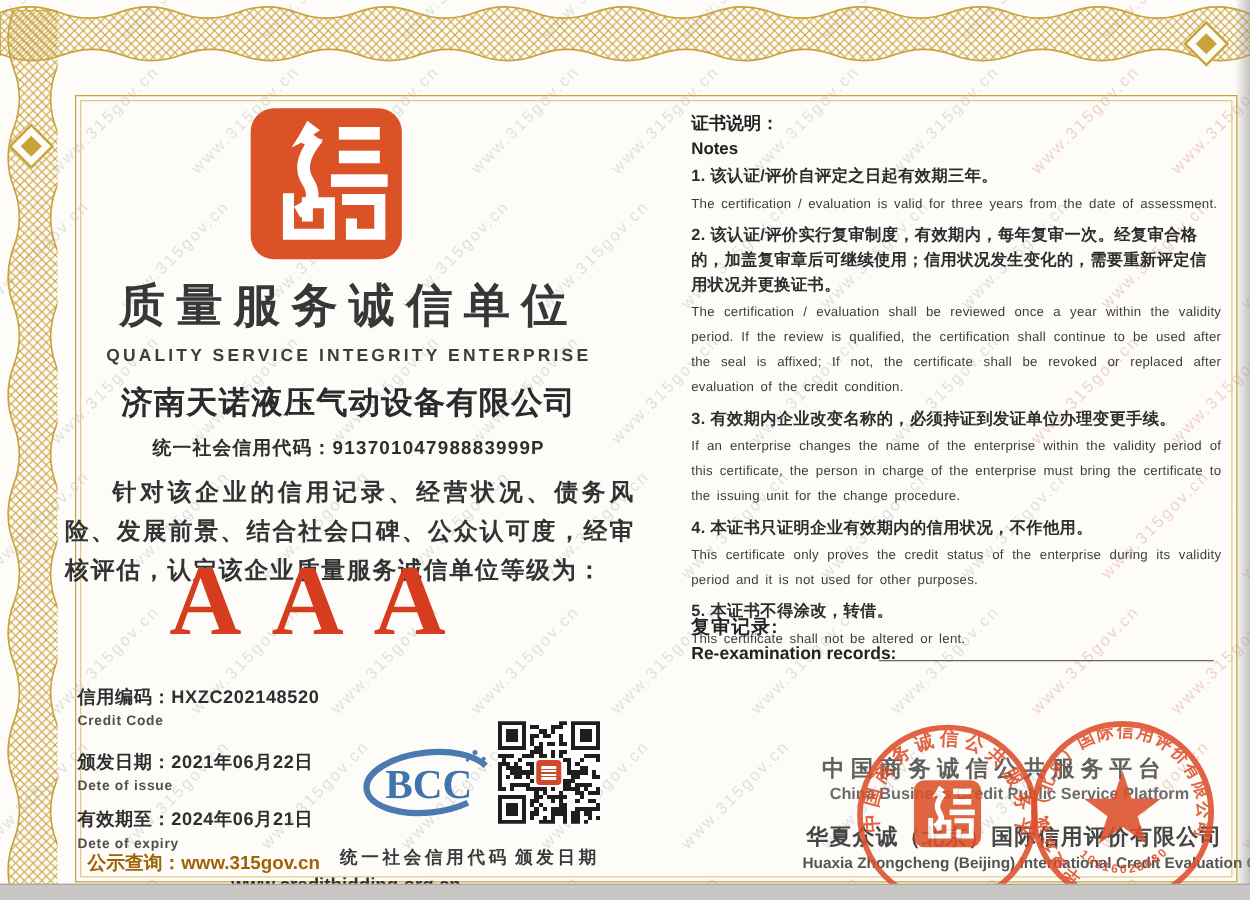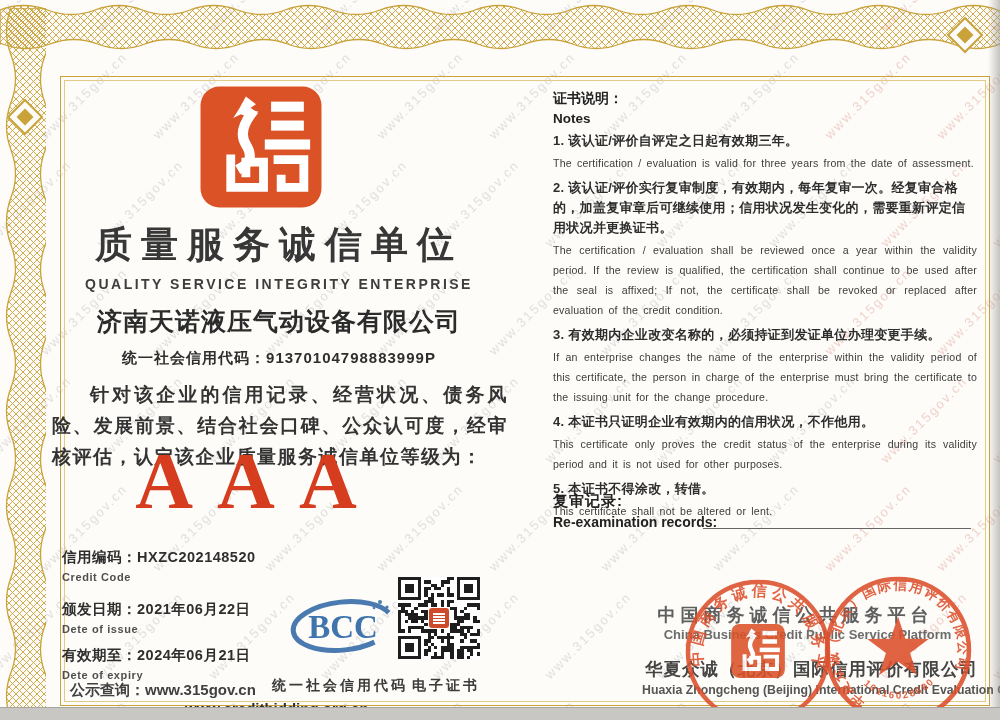--- a/index.html
+++ b/index.html
@@ -37,21 +37,21 @@
        text-align:justify;text-indent:2em;letter-spacing:1.5px;}
   .grade{position:absolute;z-index:4;left:118px;top:436px;width:280px;text-align:center;
        font-family:"Liberation Serif","DejaVu Serif",serif;
        font-size:80px;font-weight:700;color:#d63c1e;letter-spacing:24px;}
   
   .inforow{position:absolute;z-index:4;left:62px;white-space:nowrap;}
   .inforow .lbl,.inforow .val{font-size:14.5px;font-weight:700;color:#2e2e2e;letter-spacing:.5px;}
   .inforow .sub{margin-top:4px;font-size:11px;color:#4f4f4f;letter-spacing:.6px;font-weight:600;}
   #row0{top:548px;} #row1{top:600px;} #row2{top:646px;}
   .query{position:absolute;z-index:4;left:70px;top:681px;white-space:nowrap;
-       font-size:15px;font-weight:700;color:#404040;}
+       font-size:15px;font-weight:700;color:#a16207;}
   .query2{position:absolute;z-index:4;left:185px;top:700px;white-space:nowrap;
        font-size:15px;font-weight:700;color:#2e2e2e;}
   
   .bcc{position:absolute;z-index:4;left:288px;top:592px;width:110px;height:66px;}
   .qr{position:absolute;z-index:4;left:398px;top:577px;width:82px;height:82px;}
   .qr-logo{position:absolute;left:31px;top:31px;width:20px;height:20px;background:#cf4a2a;
        border-radius:3px;display:flex;align-items:center;justify-content:center;}
   .qr-logo i{display:block;width:12px;height:12px;
        background:repeating-linear-gradient(#cf4a2a 0 1px,#fff 1px 3px);}
   .badge-lbl{position:absolute;z-index:4;top:677px;font-size:14px;font-weight:700;
@@ -441,21 +441,21 @@
         <rect x="0" y="18" width="7" height="7" fill="#1e1e1e"></rect>
         <rect x="1" y="19" width="5" height="5" fill="#fff"></rect>
         <rect x="2" y="20" width="3" height="3" fill="#1e1e1e"></rect>
       </svg>
     <div class="qr-logo">
         <i></i>
       </div>
   </div>
 
   <div class="badge-lbl" id="mutual-lbl">统一社会信用代码</div>
-  <div class="badge-lbl" id="ecert-lbl">电子证书</div>
+  <div class="badge-lbl" id="ecert-lbl">颁发日期</div>
 
   <div class="rightcol">
     <div class="notes-title-zh">证书说明：</div>
     <div class="notes-title-en">Notes</div>
     <div>
 
         <div>
           <div class="note-zh">1. 该认证/评价自评定之日起有效期三年。</div>
           <div class="note-en">The certification / evaluation is valid for three years from the date of assessment.</div>
         </div>

